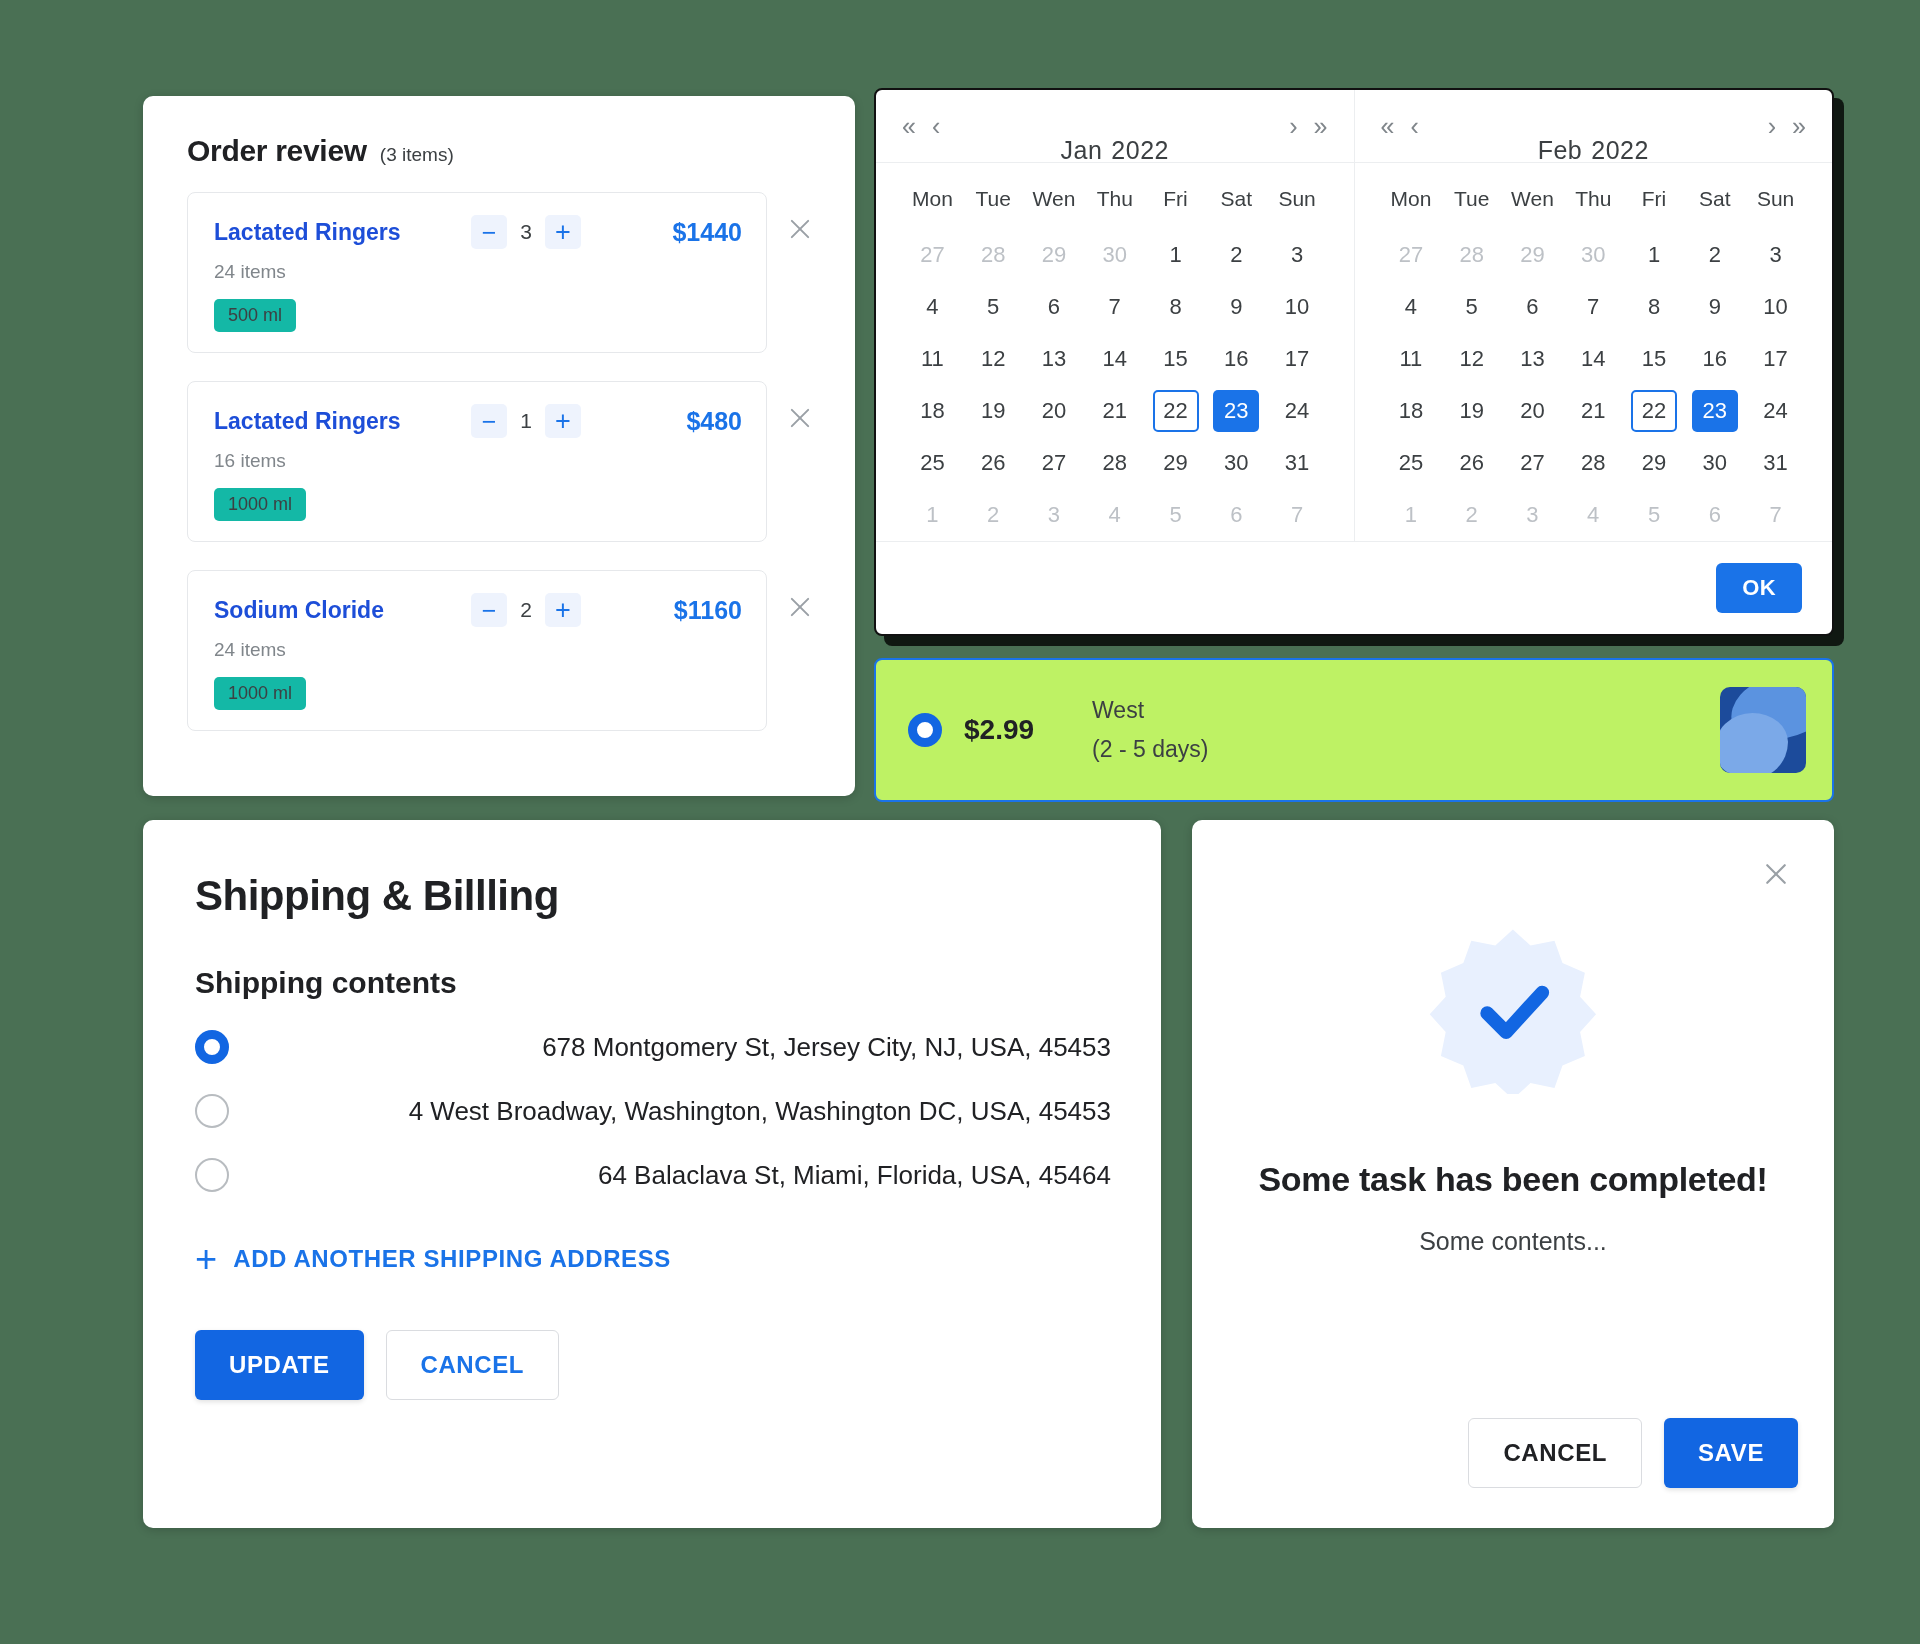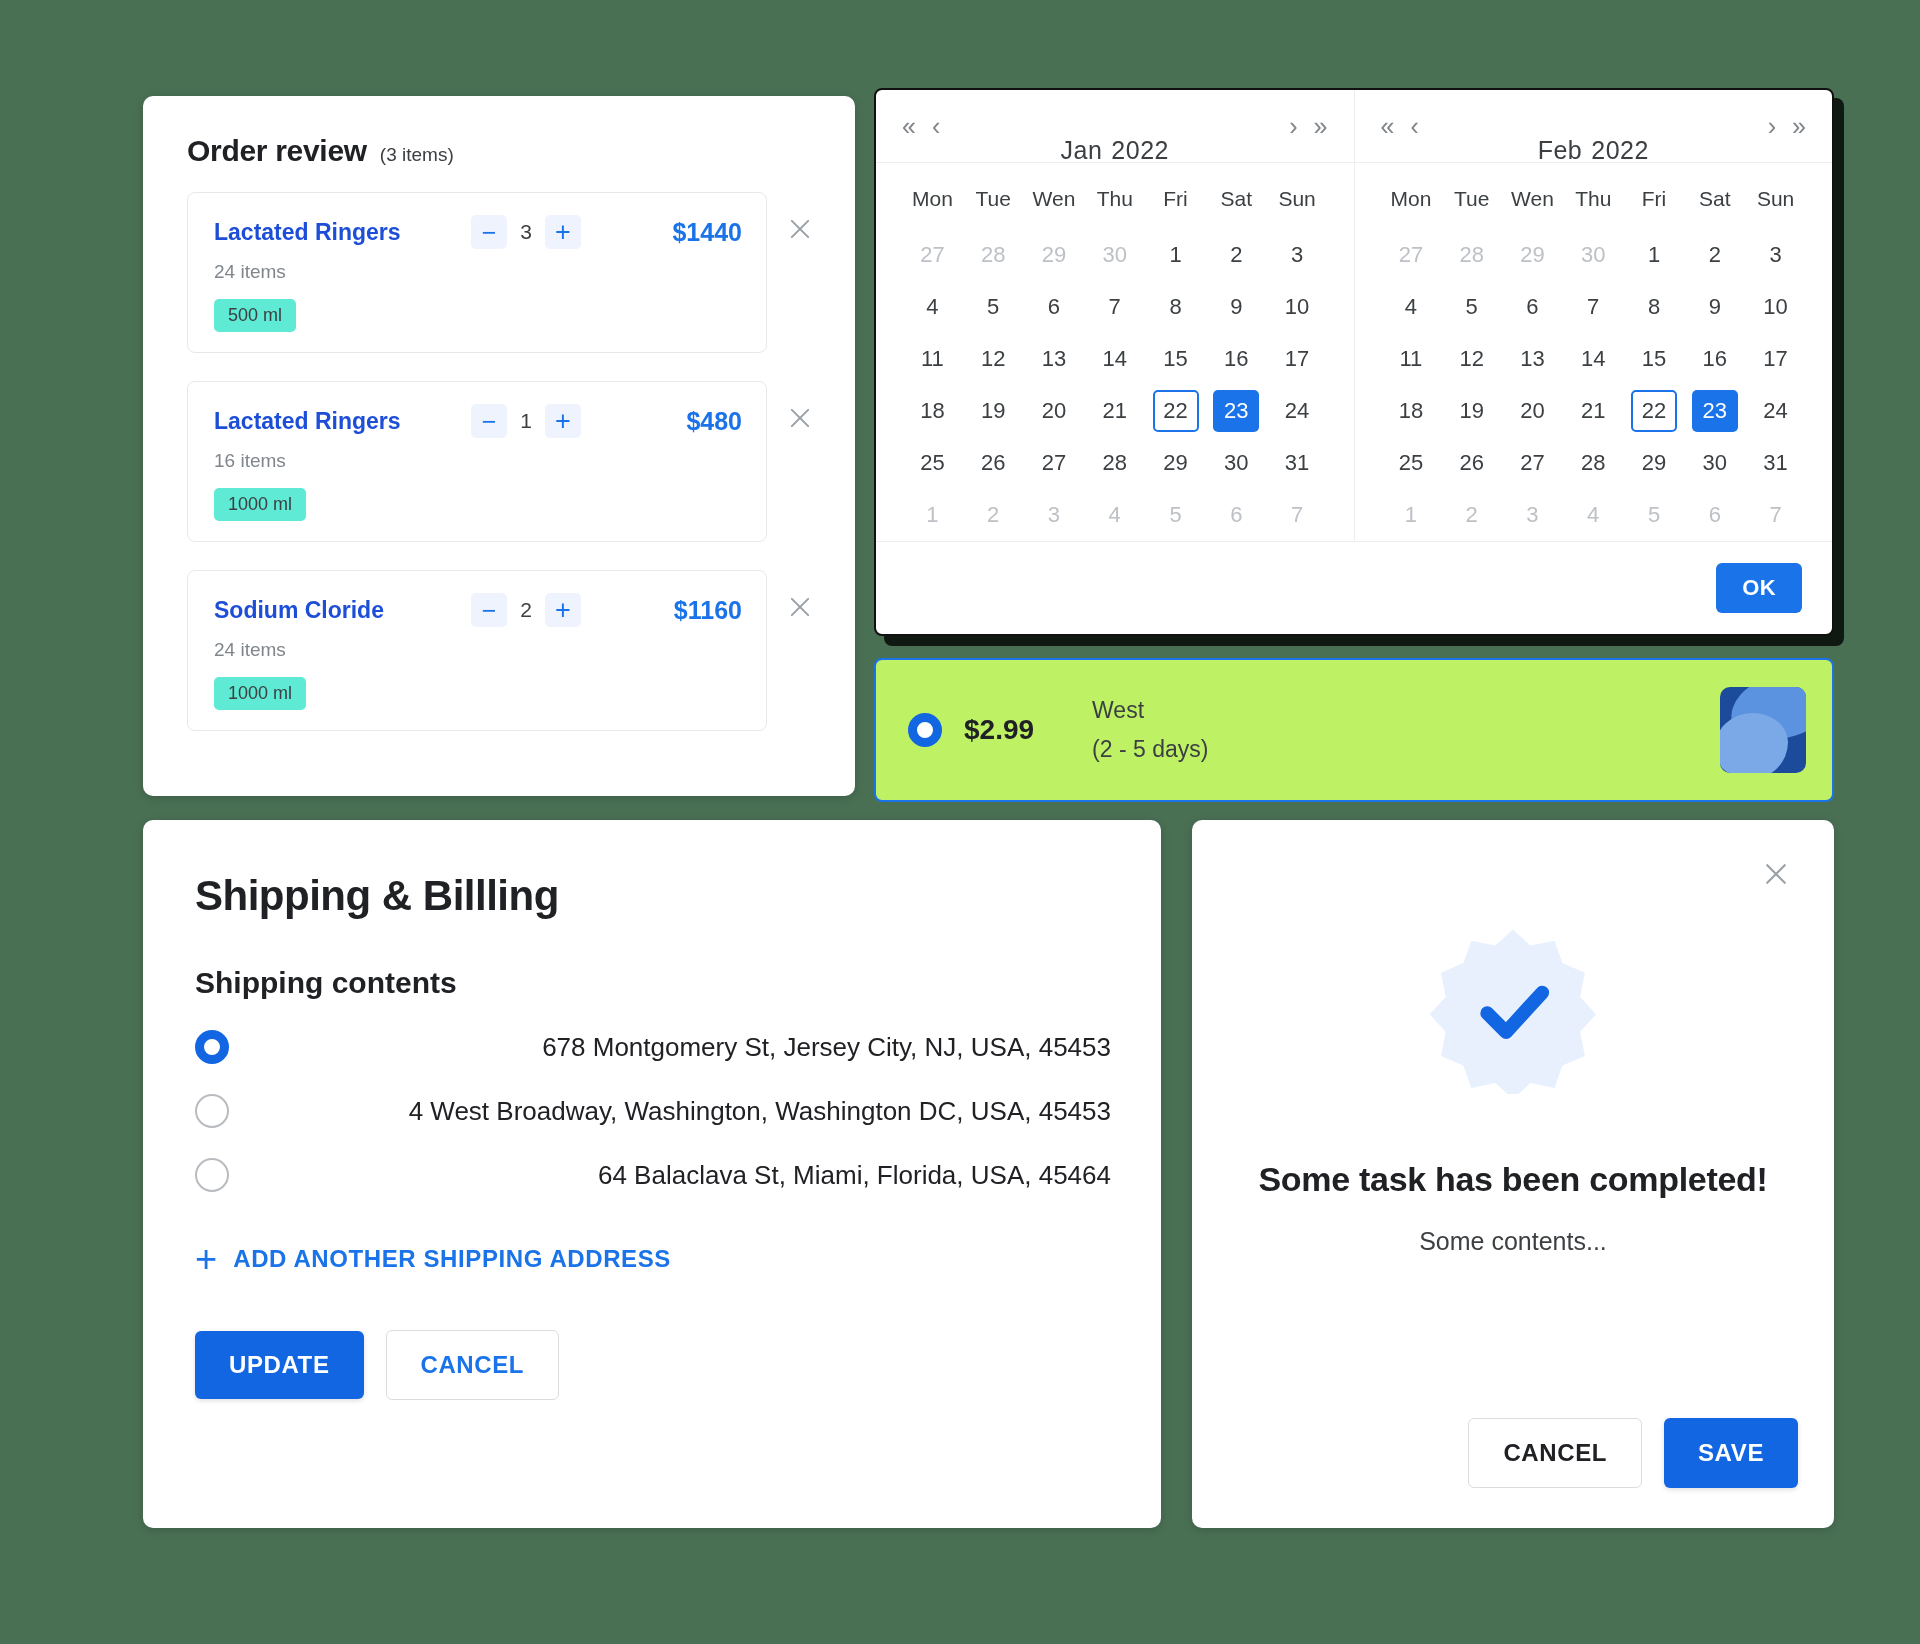--- a/index.html
+++ b/index.html
@@ -46,21 +46,21 @@
     display: flex; align-items: center; justify-content: center;
     color: #1a73e8; font-size: 27px; line-height: 1; font-weight: 400;
     cursor: pointer; user-select: none;
   }
   .step-btn.minus { font-size: 25px; }
   .or-qty { font-size: 21px; color: #3c4043; min-width: 18px; text-align: center; }
   .or-price { font-size: 25px; font-weight: bold; color: #1a73e8; width: 150px; text-align: right; }
   .or-sub { font-size: 19px; color: #80868b; margin-top: 12px; }
   .or-tag {
     display: inline-block; margin-top: 16px;
-    background: #5eead4; color: #3c4043;
+    background: #14b8a6; color: #3c4043;
     font-size: 18px; padding: 6px 14px; border-radius: 5px;
   }
   .or-close {
     width: 46px; height: 46px; margin-left: 10px; margin-top: 14px;
     display: flex; align-items: center; justify-content: center;
     cursor: pointer; flex-shrink: 0;
   }
 
   
   #calendar-panel {
@@ -168,21 +168,21 @@
   .addr-text { font-size: 26px; color: #202124; margin-left: 26px; }
   .add-addr {
     display: flex; align-items: center; gap: 16px;
     margin-top: 48px; cursor: pointer;
   }
   .add-plus { font-size: 38px; color: #1a73e8; line-height: 1; font-weight: 300; }
   .add-label {
     font-size: 24px; font-weight: bold; color: #1a73e8;
     letter-spacing: 0.6px;
   }
-  .sb-actions { display: flex; gap: 22px; margin-top: 52px; align-items: center; }
+  .sb-actions { display: flex; gap: 22px; margin-top: 52px; }
   .btn {
     font-size: 24px; font-weight: bold; letter-spacing: 0.6px;
     border-radius: 6px; cursor: pointer; border: none;
     padding: 20px 34px; font-family: "Liberation Sans", sans-serif;
   }
   .btn-primary { background: #1266e2; color: #fff; box-shadow: 0 2px 5px rgba(0,0,0,0.12); }
   .btn-outline-blue { background: #fff; color: #1a73e8; border: 1px solid #dadce0; }
   .btn-outline-dark { background: #fff; color: #202124; border: 1px solid #dadce0; }
 
   

